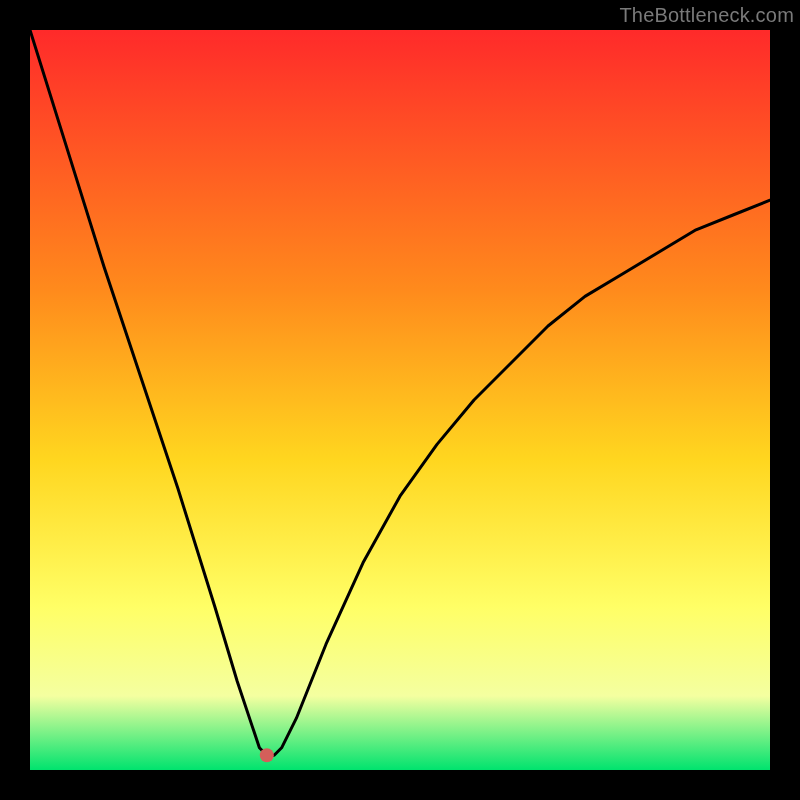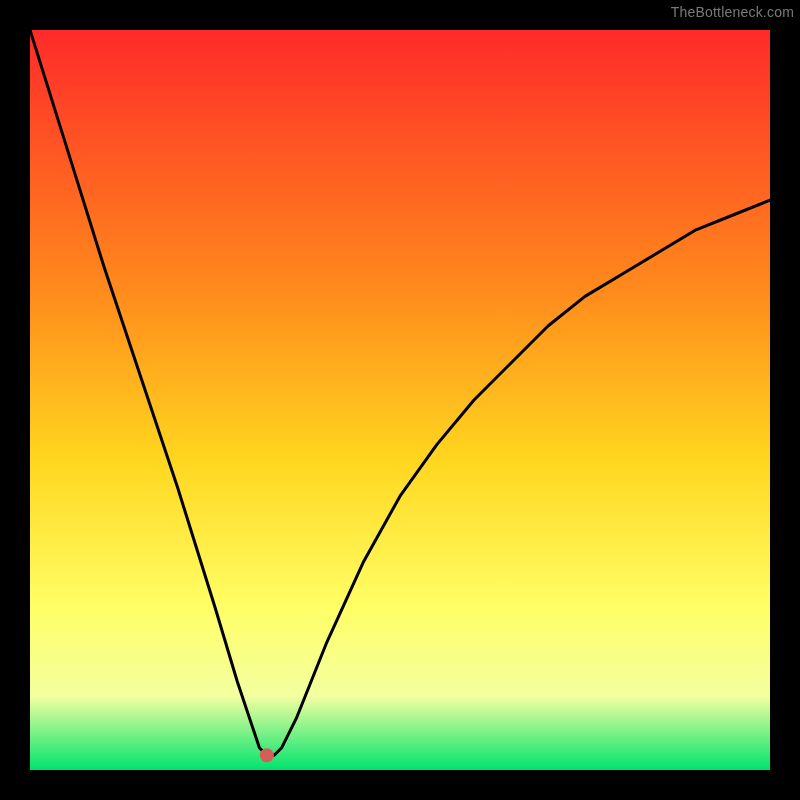--- a/index.html
+++ b/index.html
@@ -29,21 +29,21 @@
     inset: 0;
     width: 740px;
     height: 740px;
     display: block;
   }
   .watermark {
     position: absolute;
     top: 4px;
     right: 6px;
     color: #7a7a7a;
-    font-size: 14px;
+    font-size: 20px;
     letter-spacing: 0.2px;
     user-select: none;
   }
 </style>
 </head>
 <body>
 
 <div class="frame">
 
   <div class="watermark">TheBottleneck.com</div>

